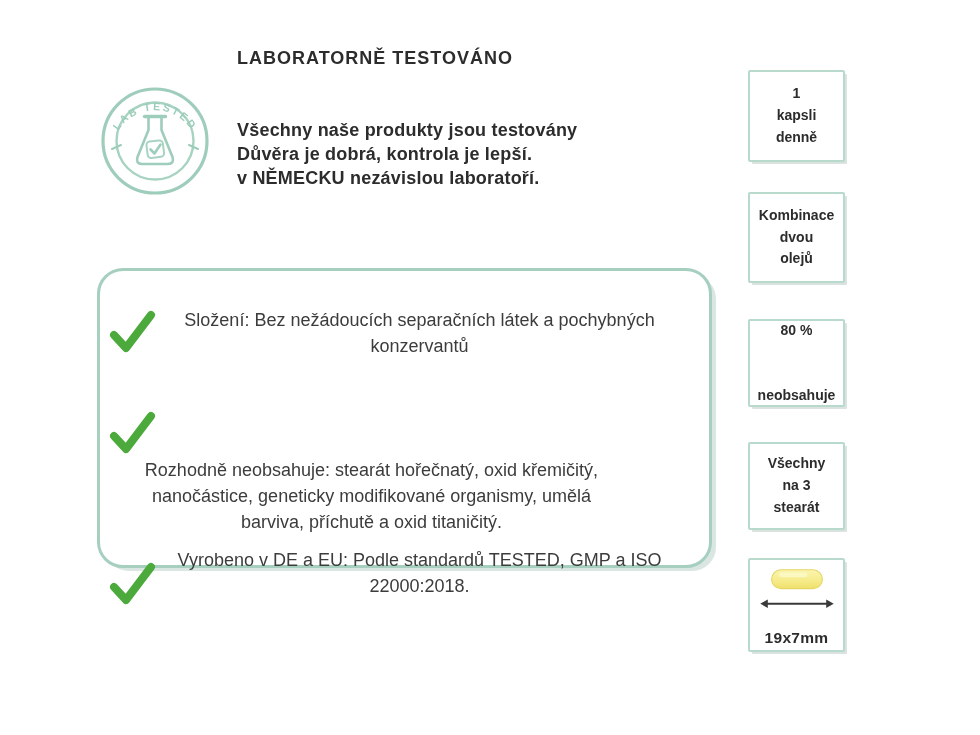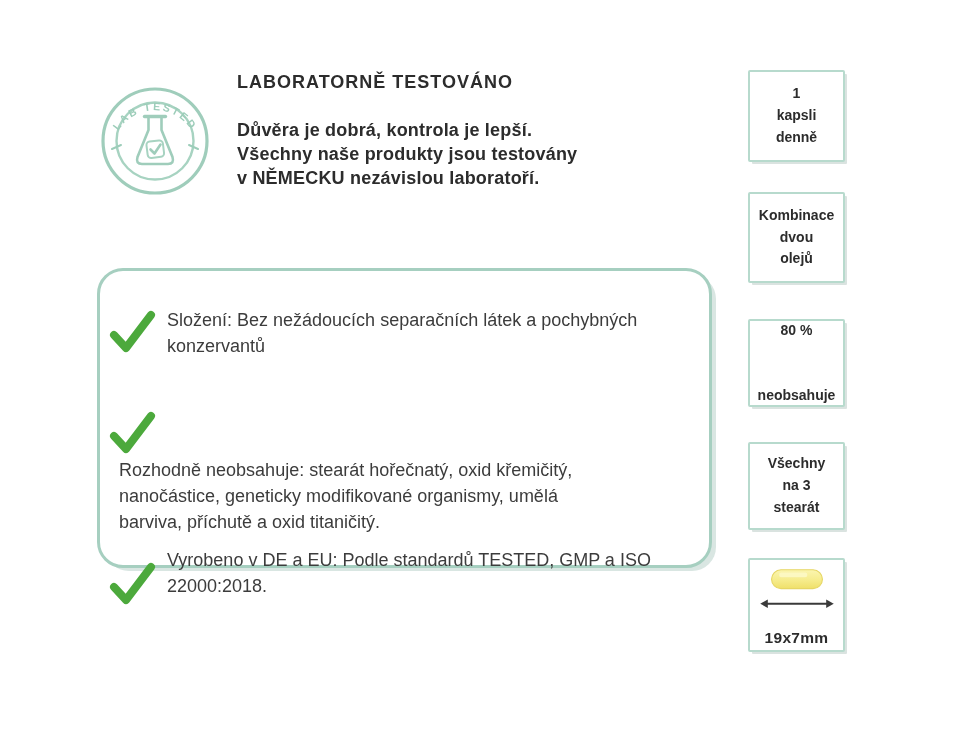--- a/index.html
+++ b/index.html
@@ -17,21 +17,21 @@
   .badge {
     position: absolute;
     left: 100px;
     top: 86px;
     width: 110px;
     height: 110px;
   }
   .page-title {
     position: absolute;
     left: 237px;
-    top: 72px;
+    top: 48px;
     font-size: 18px;
     font-weight: bold;
     letter-spacing: 1px;
     color: #2c2c2c;
     white-space: nowrap;
   }
   .subtitle {
     position: absolute;
     left: 237px;
     top: 118px;
@@ -53,20 +53,21 @@
     border: 3px solid #a6cfc0;
     border-radius: 26px;
     background: #ffffff;
     box-shadow: 6px 5px 0 -2px rgba(170, 200, 190, 0.45);
     box-sizing: border-box;
     padding: 36px 24px 0 8px;
   }
   .check-item {
     display: flex;
     align-items: flex-start;
+    text-align: center;
   }
   .check-item.item-0 { margin-bottom: 26px; }
   .check-item.item-1 { margin-bottom: 12px; flex-direction: column; }
   .check-icon {
     flex: 0 0 48px;
     width: 48px;
     height: 46px;
   }
   .item-0 .check-icon { margin-top: 2px; }
   .item-1 .check-icon { margin-top: 24px; }
@@ -130,22 +131,22 @@
     <g>
       <path d="M44.5 30.5 H65.5" stroke="#9fcdbb" stroke-width="3.4" stroke-linecap="round" fill="none"></path>
       <path d="M48.5 32 V44 L37.5 71 Q35.5 78 42 78 L68 78 Q74.5 78 72.5 71 L61.5 44 V32" fill="none" stroke="#9fcdbb" stroke-width="2.6" stroke-linejoin="round" stroke-linecap="round"></path>
       <rect x="47" y="55" width="16.5" height="16.5" rx="3.5" transform="rotate(-7 55 63)" fill="none" stroke="#a7d3c1" stroke-width="2"></rect>
       <path d="M50.5 63.5 L54.5 67.5 L60.5 58.5" fill="none" stroke="#9fcdbb" stroke-width="2.6" stroke-linecap="round" stroke-linejoin="round"></path>
     </g>
   </svg>
 
   <div class="page-title">LABORATORNĚ TESTOVÁNO</div>
   <div class="subtitle">
+    <div>Všechny naše produkty jsou testovány</div>
     <div>Důvěra je dobrá, kontrola je lepší.</div>
-    <div>Všechny naše produkty jsou testovány</div>
     <div>v NĚMECKU nezávislou laboratoří.</div>
   </div>
 
   <div class="panel">
 
     <div class="check-item item-0">
       <svg class="check-icon" viewBox="0 0 48 46">
         <path d="M6 26 L18 39 L43 6" fill="none" stroke="#4ca93c" stroke-width="8" stroke-linecap="round" stroke-linejoin="round"></path>
       </svg>
       <div class="check-text">Složení: Bez nežádoucích separačních látek a pochybných konzervantů</div>

